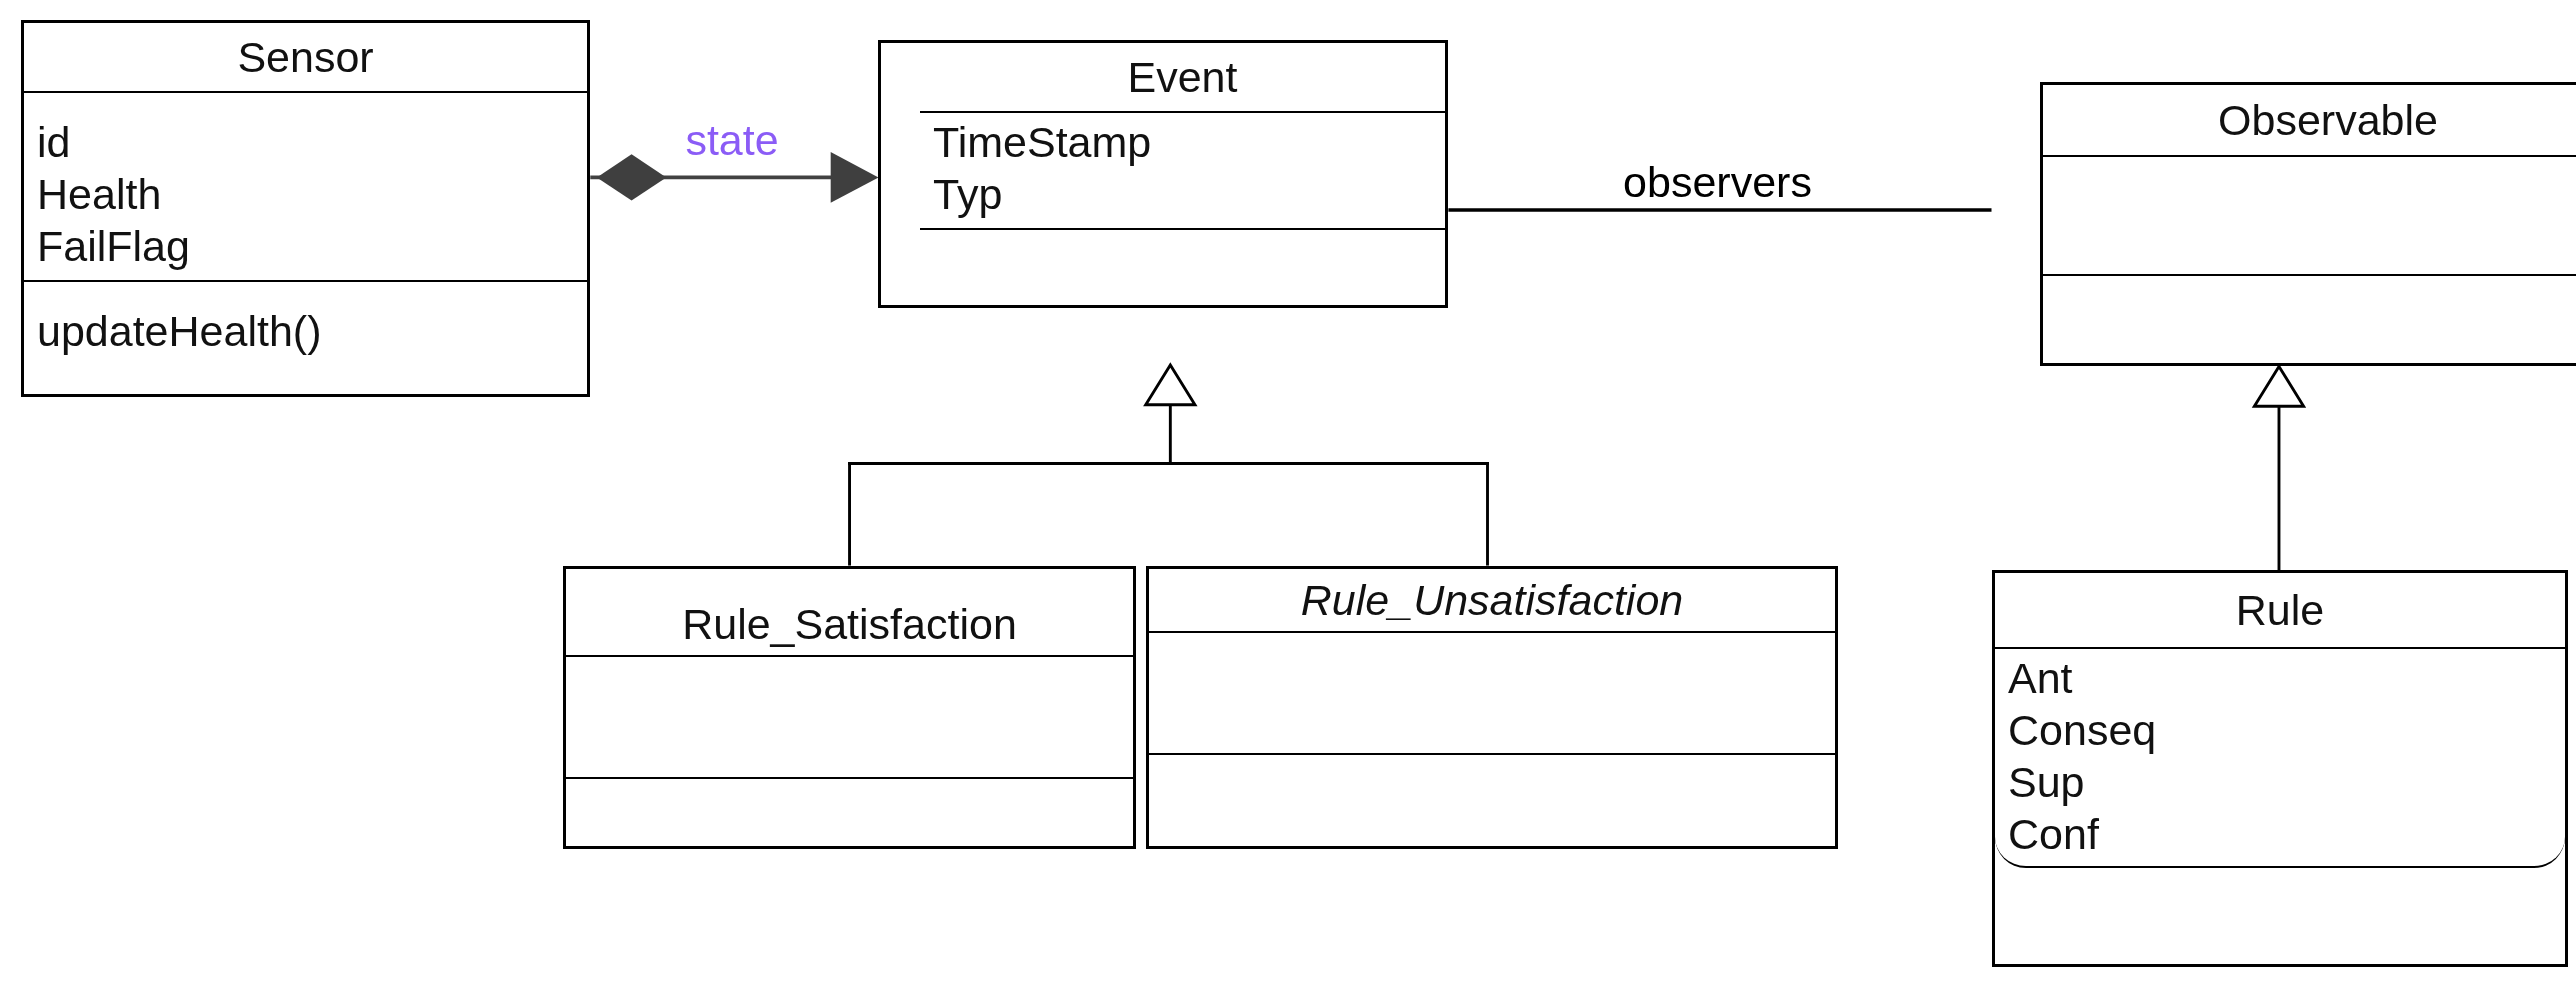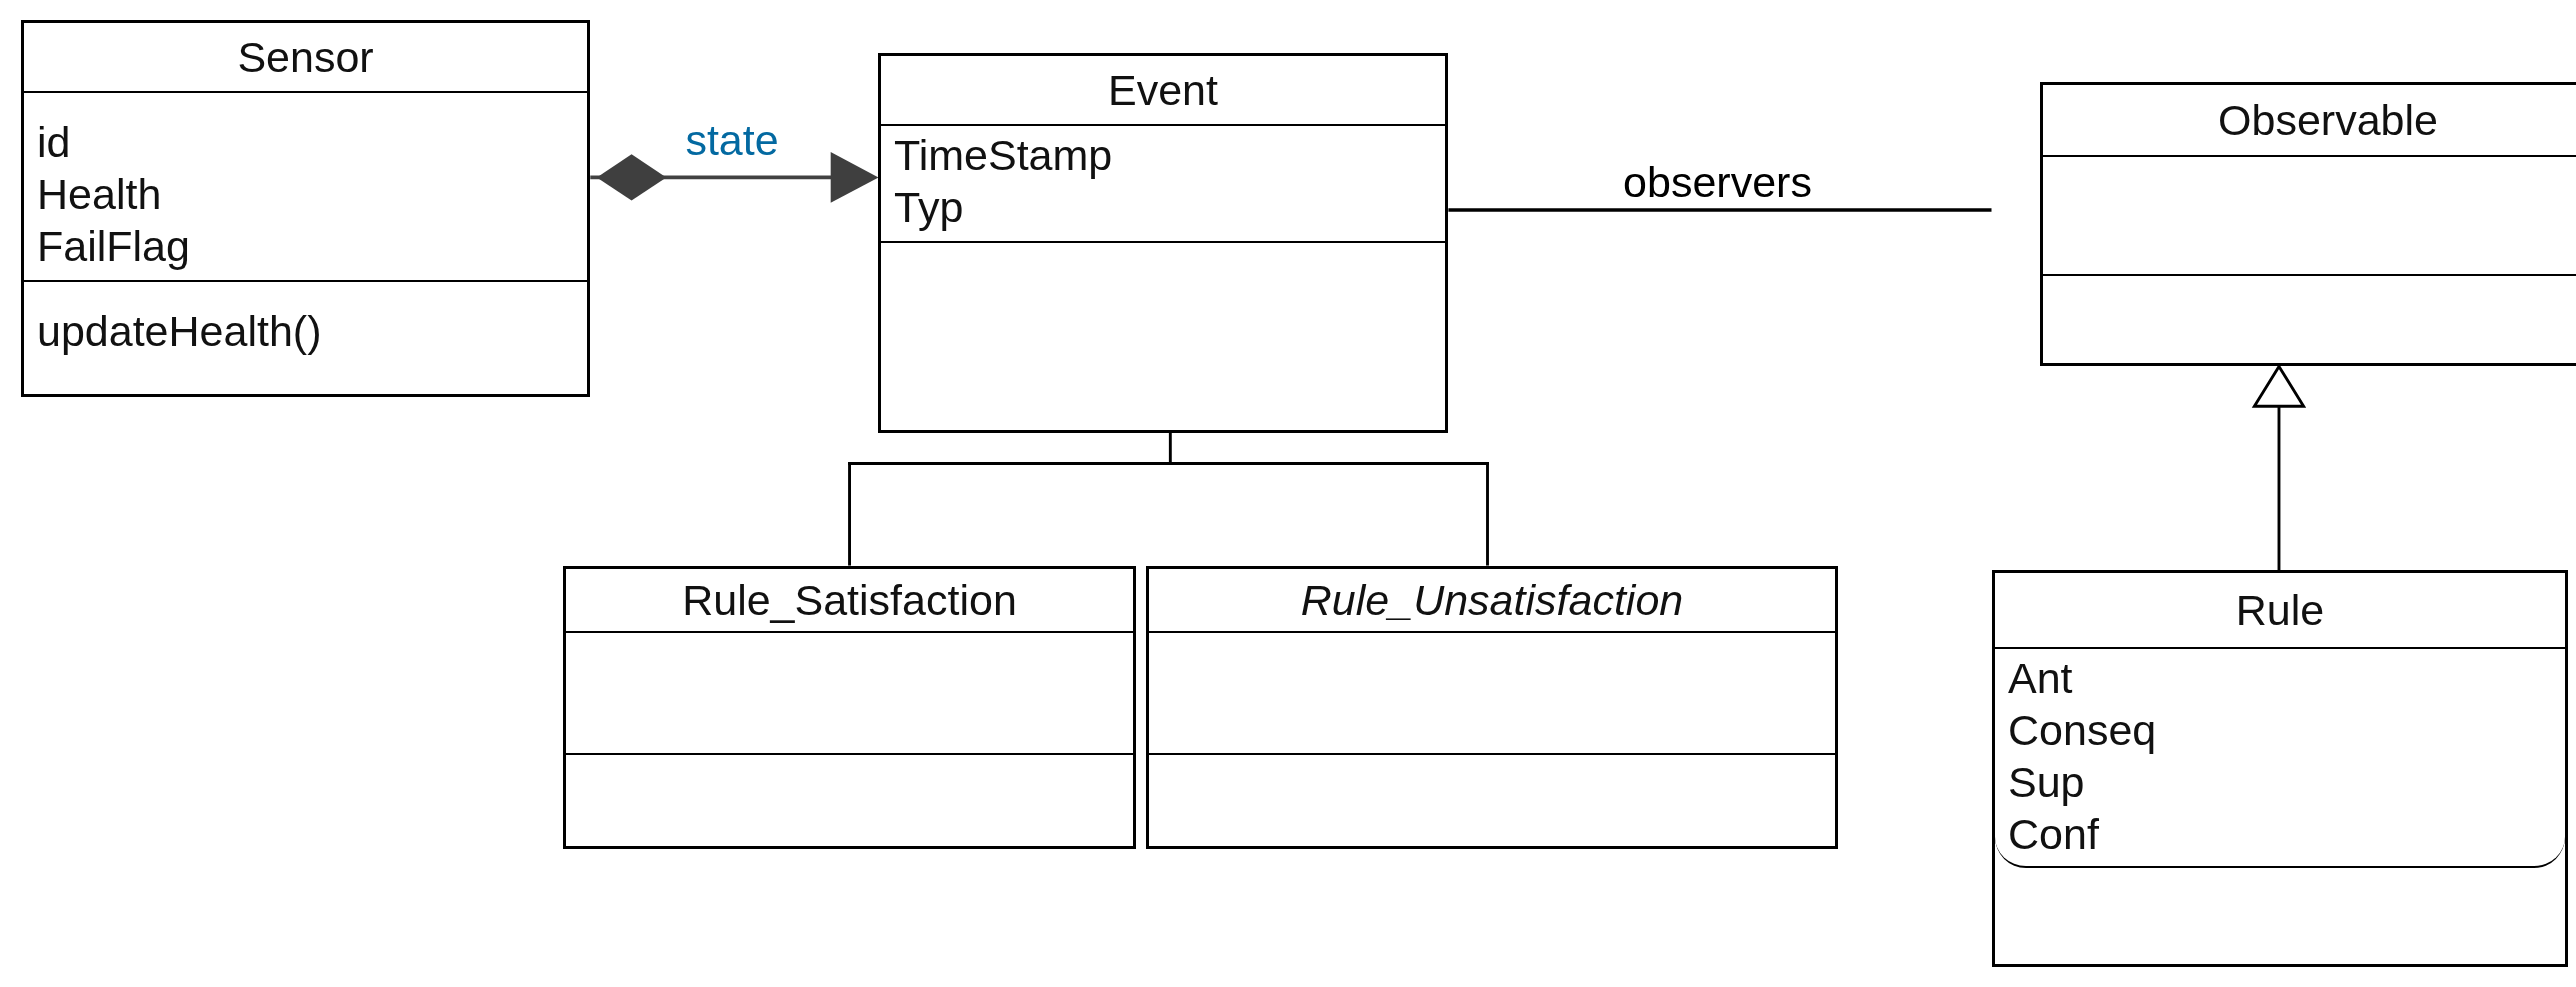--- a/index.html
+++ b/index.html
@@ -49,38 +49,38 @@
     font-size: 43px;
     line-height: 52px;
   }
   .edge-label {
     position: absolute;
     font-size: 43px;
     line-height: 43px;
     text-align: center;
     white-space: nowrap;
   }
-  #state-label { left: 638px; top: 119px; width: 188px; color: #0369a1; }
+  #state-label { left: 638px; top: 119px; width: 188px; color: #8b5cf6; }
   #observers-label { left: 1609px; top: 161px; width: 217px; color: #000000; }
 
   
   #class-sensor           { left: 21px;   top: 20px;  width: 569px; height: 377px; gap: 20px; }
   #class-sensor .uml-title   { height: 70px; }
   #class-sensor .uml-attrs   { height: 169px; }
 
-  #class-event            { left: 878px; top: 53px;  width: 570px; height: 380px; }
+  #class-event            { left: 878px; top: 40px;  width: 570px; height: 268px; padding-left: 39px; }
   #class-event .uml-title    { height: 70px; }
   #class-event .uml-attrs    { height: 117px; }
 
   #class-observable       { left: 1992px; top: 82px; width: 576px; height: 284px; margin-left: 48px; }
   #class-observable .uml-title { height: 72px; }
   #class-observable .uml-attrs { height: 119px; }
 
   #class-rule-satisfaction   { left: 563px;  top: 566px; width: 573px; height: 283px; }
-  #class-rule-satisfaction .uml-title { height: 64px; }
+  #class-rule-satisfaction .uml-title { height: 64px; margin-top: 24px; }
   #class-rule-satisfaction .uml-attrs { height: 122px; }
 
   #class-rule-unsatisfaction { left: 1146px; top: 566px; width: 692px; height: 283px; font-style: italic; }
   #class-rule-unsatisfaction .uml-title { height: 64px; }
   #class-rule-unsatisfaction .uml-attrs { height: 122px; }
 
   #class-rule             { left: 1992px; top: 570px; width: 576px; height: 397px; }
   #class-rule .uml-title     { height: 76px; }
   #class-rule .uml-attrs     { height: 219px; border-radius: 31px; }
 </style>

